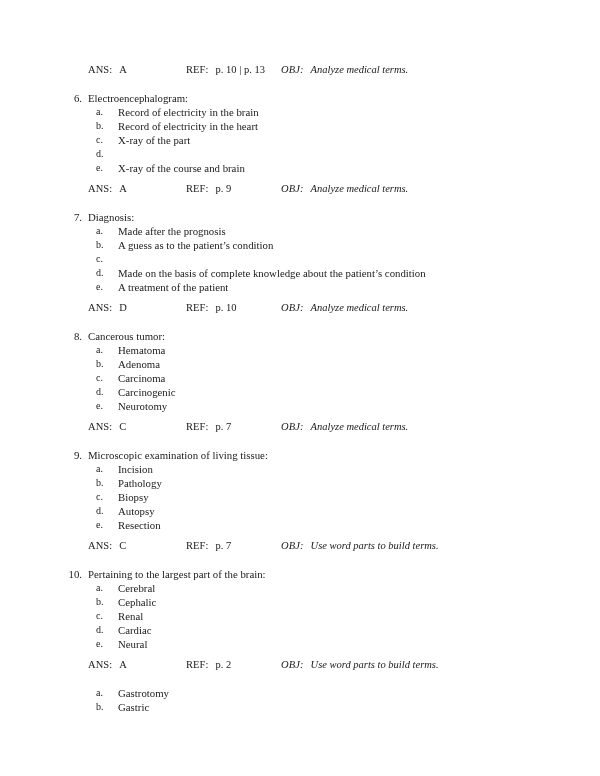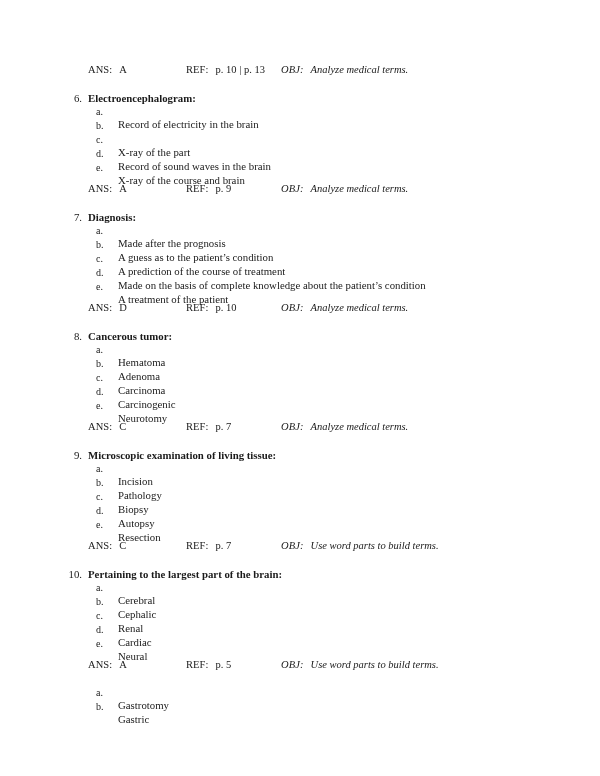--- a/index.html
+++ b/index.html
@@ -74,41 +74,40 @@
     position: absolute;
     left: 62px;
     width: 20px;
     text-align: right;
     top: 0;
   }
   .q-text {
     position: absolute;
     left: 88px;
     top: 0;
-    font-weight: bold;
   }
   .opt-row {
     position: relative;
     height: 14px;
     line-height: 14px;
     font-size: 10.8px;
     white-space: nowrap;
   }
   .opt-letter {
     position: absolute;
     left: 96px;
     width: 12px;
     text-align: left;
     top: 0;
     font-size: 10px;
   }
   .opt-text {
     position: absolute;
     left: 118px;
-    top: 12px;
+    top: 0;
   }
 
   .gap-small { height: 7px; }
   .gap-block { height: 14px; }
 </style>
 </head>
 <body>
 
 <div class="page">
   <div class="content" id="content" style="padding-top:63px;">
@@ -123,28 +122,28 @@
         <div class="q-head">
           <span class="q-num">6.</span>
           <span class="q-text">Electroencephalogram:</span>
         </div>
         <div class="opt-row">
           <span class="opt-letter">a.</span>
           <span class="opt-text">Record of electricity in the brain</span>
         </div>
         <div class="opt-row">
           <span class="opt-letter">b.</span>
+          <span class="opt-text">Record of electricity in the heart</span>
         </div>
         <div class="opt-row">
           <span class="opt-letter">c.</span>
           <span class="opt-text">X-ray of the part</span>
         </div>
         <div class="opt-row">
           <span class="opt-letter">d.</span>
-          <span class="opt-text">Record of sound waves in the brain</span>
         </div>
         <div class="opt-row">
           <span class="opt-letter">e.</span>
           <span class="opt-text">X-ray of the course and brain</span>
         </div>
         <div class="gap-small"></div>
         <div class="meta-row">
           <div class="meta-ans"><span class="meta-label">ANS:</span><span class="meta-val">A</span></div>
           <div class="meta-ref"><span class="meta-label">REF:</span><span class="meta-val">p. 9</span></div>
           <div class="meta-obj"><span class="meta-label">OBJ:</span><span class="meta-val">Analyze medical terms.</span></div>
@@ -159,21 +158,20 @@
         <div class="opt-row">
           <span class="opt-letter">a.</span>
           <span class="opt-text">Made after the prognosis</span>
         </div>
         <div class="opt-row">
           <span class="opt-letter">b.</span>
           <span class="opt-text">A guess as to the patient’s condition</span>
         </div>
         <div class="opt-row">
           <span class="opt-letter">c.</span>
-          <span class="opt-text">A prediction of the course of treatment</span>
         </div>
         <div class="opt-row">
           <span class="opt-letter">d.</span>
           <span class="opt-text">Made on the basis of complete knowledge about the patient’s condition</span>
         </div>
         <div class="opt-row">
           <span class="opt-letter">e.</span>
           <span class="opt-text">A treatment of the patient</span>
         </div>
         <div class="gap-small"></div>
@@ -271,21 +269,21 @@
           <span class="opt-letter">d.</span>
           <span class="opt-text">Cardiac</span>
         </div>
         <div class="opt-row">
           <span class="opt-letter">e.</span>
           <span class="opt-text">Neural</span>
         </div>
         <div class="gap-small"></div>
         <div class="meta-row">
           <div class="meta-ans"><span class="meta-label">ANS:</span><span class="meta-val">A</span></div>
-          <div class="meta-ref"><span class="meta-label">REF:</span><span class="meta-val">p. 5</span></div>
+          <div class="meta-ref"><span class="meta-label">REF:</span><span class="meta-val">p. 2</span></div>
           <div class="meta-obj"><span class="meta-label">OBJ:</span><span class="meta-val">Use word parts to build terms.</span></div>
         </div>
       </div>
       <div class="gap-block"></div>
       <div class="question">
         <div class="opt-row">
           <span class="opt-letter">a.</span>
           <span class="opt-text">Gastrotomy</span>
         </div>
         <div class="opt-row">

